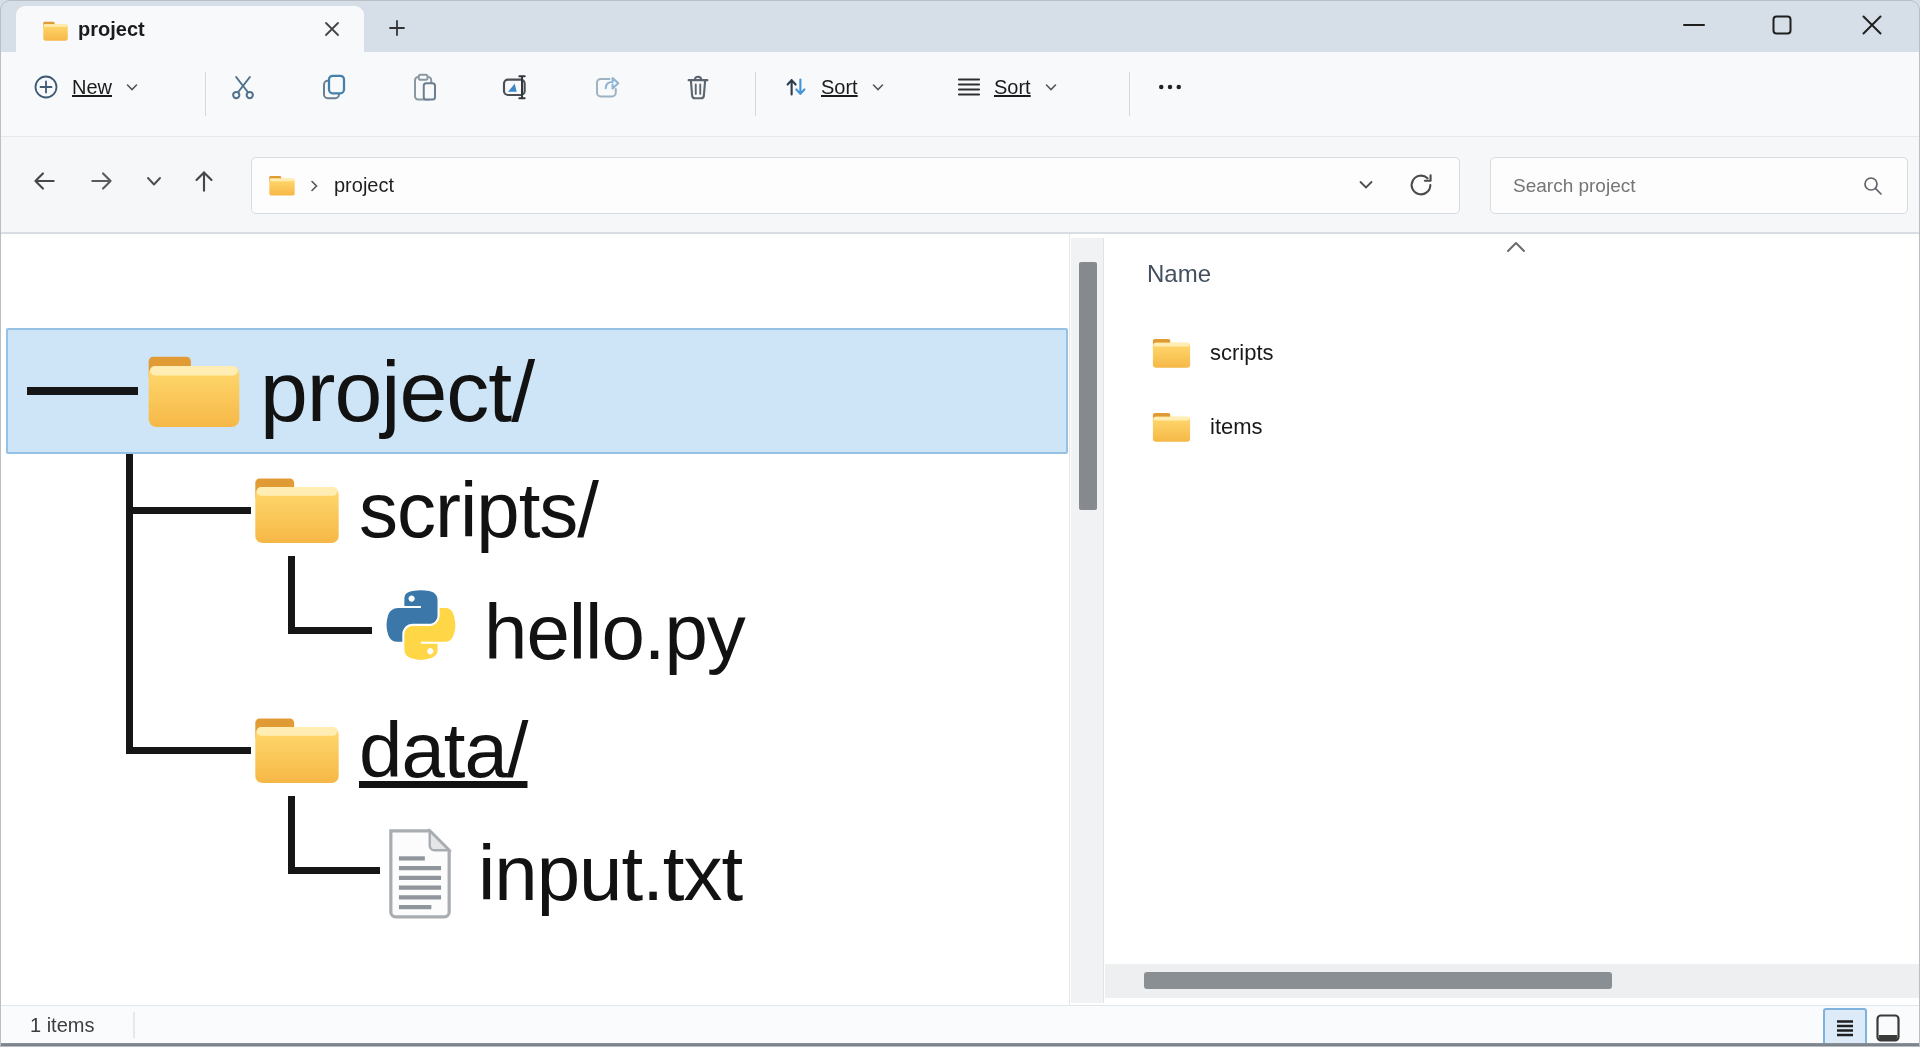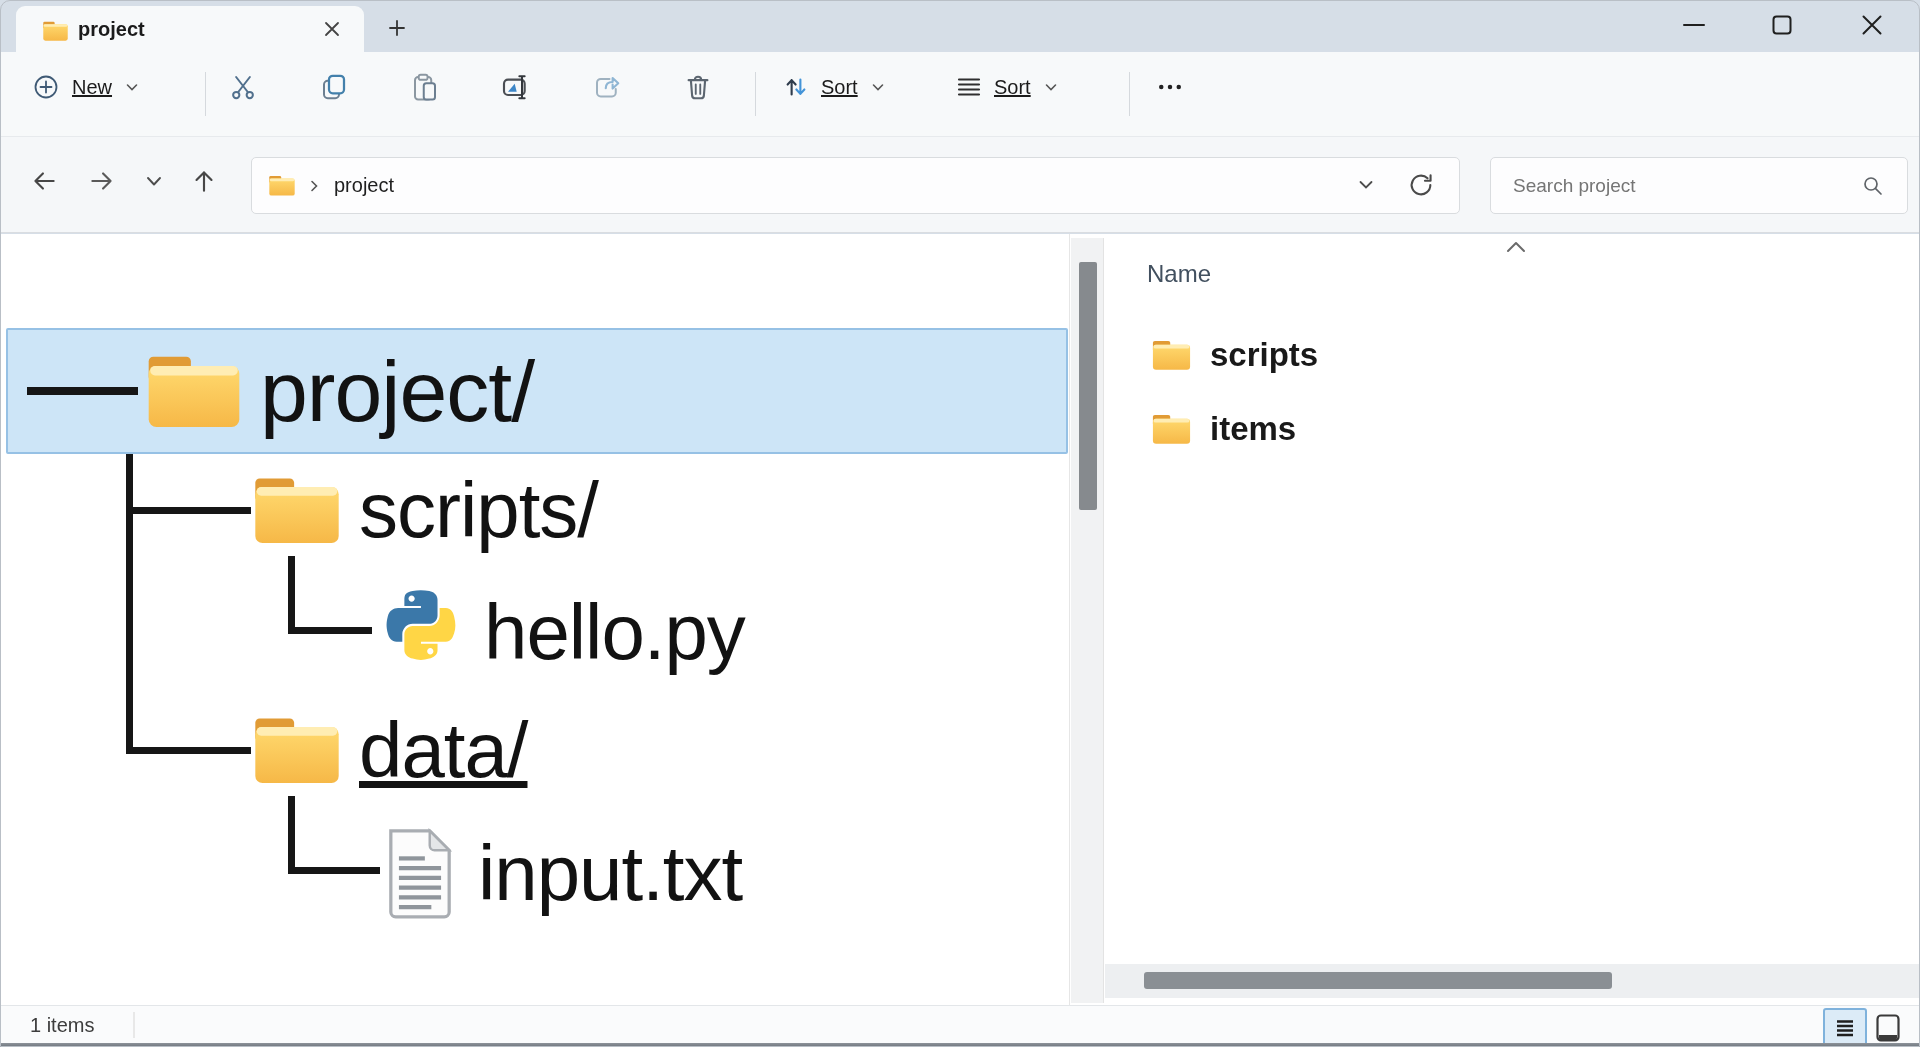--- a/index.html
+++ b/index.html
@@ -39,21 +39,21 @@
 
   
   .sel-row { position:absolute; left:6px; top:94px; width:1062px; height:126px; background:#cde5f7; border:2px solid #96c1e5; border-radius:2px; }
   .tline { position:absolute; background:#161616; }
   .tree-row { position:absolute; display:flex; align-items:center; }
   .tree-label { color:#121212; letter-spacing:-1px; white-space:nowrap; }
 
   
   .col-header { position:absolute; left:42px; top:26px; font-size:24px; color:#42505f; }
   .list-row { position:absolute; left:46px; display:flex; align-items:center; }
-  .list-label { font-size:33px; color:#191919; margin-left:18px;font-weight:bold; }
+  .list-label { font-size:22px; color:#191919; margin-left:18px; }
   .hscroll { position:absolute; left:0px; top:730px; width:815px; height:34px; background:#edeff1; }
   .hscroll-thumb { position:absolute; left:39px; top:8px; width:468px; height:17px; background:#8a8f94; border-radius:3px; }
 
   
   .statusbar { position:absolute; left:0; top:1005px; width:1920px; height:38px; background:#fafbfc; border-top:1px solid #e3e6e9; }
   .status-text { position:absolute; left:30px; top:8px; font-size:20px; color:#3d3d3d; }
   .status-sep { position:absolute; left:133px; top:6px; width:2px; height:26px; background:#e8e8e8; }
   .view-btn-details { position:absolute; left:1823px; top:2px; width:44px; height:40px; background:#dcebf7; border:2px solid #7fb2dc; border-radius:3px; display:flex; align-items:center; justify-content:center; }
   .view-btn-thumb { position:absolute; left:1872px; top:6px; width:32px; height:32px; display:flex; align-items:center; justify-content:center; }
   .bottomedge { position:absolute; left:0; top:1043px; width:1920px; height:4px; background:linear-gradient(#8d939a,#6d747c); }

